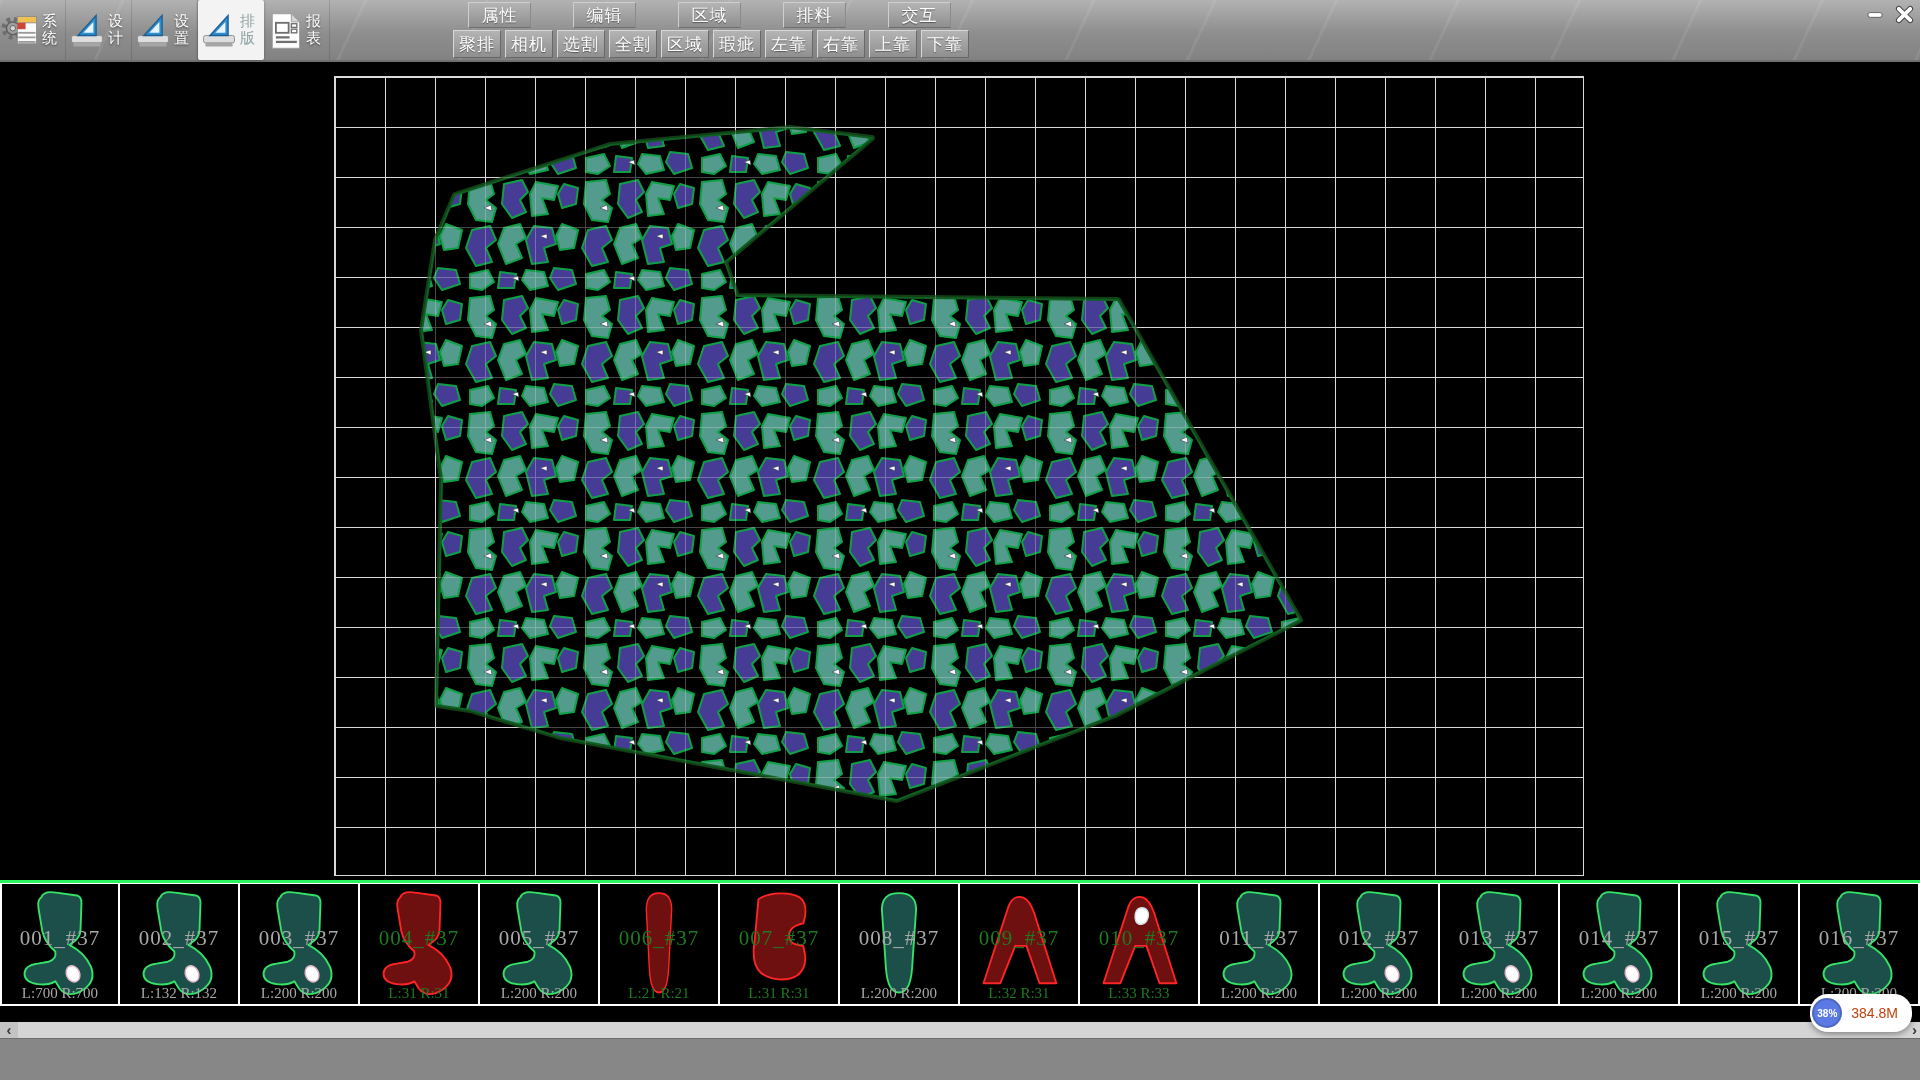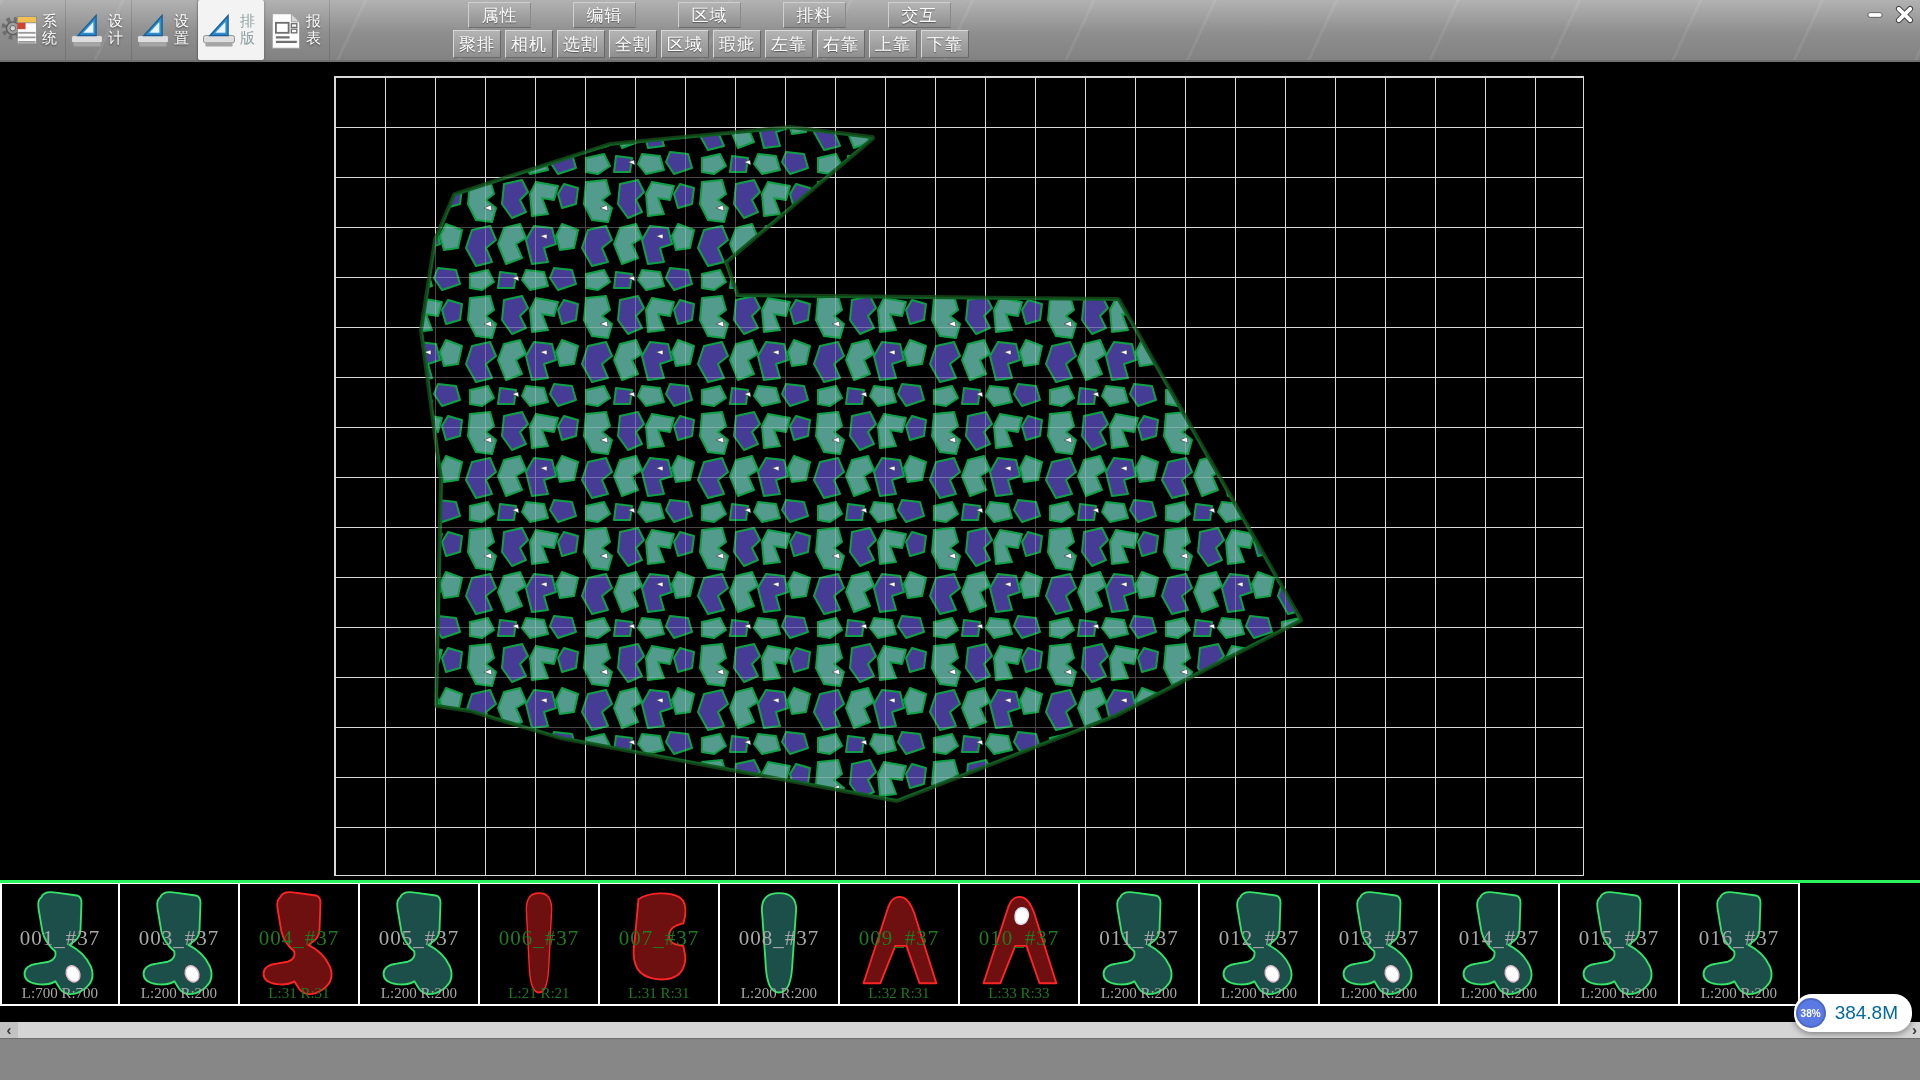--- a/index.html
+++ b/index.html
@@ -66,21 +66,21 @@
   .sb-right{position:absolute;right:3px;top:0;height:16px;color:#3a3a3a;font-weight:bold;
     font-size:15px;line-height:15px;cursor:default;}
   .footer{position:absolute;left:0;top:1038px;width:1920px;height:42px;background:#878787;
     border-top:1px solid #6d6d6d;box-sizing:border-box;}
 
   
   .badge{position:absolute;top:984px;right:8px;height:34px;background:#fff;border-radius:18px;
     display:flex;align-items:center;padding:2px;box-shadow:0 2px 6px rgba(0,0,0,0.4);margin-top:10px;}
   .badge-circle{width:30px;height:30px;border-radius:50%;color:#fff;font-size:10px;font-weight:bold;
     display:flex;align-items:center;justify-content:center;box-sizing:border-box;border:2px solid rgba(0,0,0,0.15);}
-  .badge-text{padding:0 12px 0 9px;font-size:19px;color:#0369a1;}
+  .badge-text{padding:0 12px 0 9px;font-size:14px;color:#c2410c;}
 </style>
 </head>
 <body>
 
 <div id="app">
 
   <div class="toolbar">
     <div class="streaks"></div>
     <div class="bigbtns">
         <div class="bigbtn">
@@ -229,20 +229,30 @@
         <div class="tlabel" style="color: rgb(169, 169, 169);">001_#37</div>
         <div class="tinfo" style="color: rgb(169, 169, 169);">L:700 R:700</div>
       </div>
       <div class="cell">
         <svg viewBox="0 0 100 120">
           <g>
             <path d="M30,10 C32,4 40,4 46,5 L68,8 C72,9 73,12 73,16 L72,44 C72,52 68,56 60,61 C70,66 78,73 83,84 C87,94 84,103 75,109 C66,115 56,116 50,108 L45,100 C40,103 33,104 26,103 C18,102 12,99 12,92 C12,85 18,82 26,81 L38,79 C44,77 46,73 45,68 C38,62 33,55 31,46 L27,22 C26,16 27,12 30,10 Z" fill="#1d4f4a" stroke="#36e268" stroke-width="2" stroke-linejoin="round"></path>
             <ellipse cx="64" cy="92" rx="7" ry="9" transform="rotate(-25 64 92)" fill="#fff" stroke="#e8b8c8" stroke-width="1.5"></ellipse>
           </g>
         </svg>
+        <div class="tlabel" style="color: rgb(169, 169, 169);">002_#37</div>
+        <div class="tinfo" style="color: rgb(169, 169, 169);">L:132 R:132</div>
+      </div>
+      <div class="cell">
+        <svg viewBox="0 0 100 120">
+          <g>
+            <path d="M30,10 C32,4 40,4 46,5 L68,8 C72,9 73,12 73,16 L72,44 C72,52 68,56 60,61 C70,66 78,73 83,84 C87,94 84,103 75,109 C66,115 56,116 50,108 L45,100 C40,103 33,104 26,103 C18,102 12,99 12,92 C12,85 18,82 26,81 L38,79 C44,77 46,73 45,68 C38,62 33,55 31,46 L27,22 C26,16 27,12 30,10 Z" fill="#1d4f4a" stroke="#36e268" stroke-width="2" stroke-linejoin="round"></path>
+            <ellipse cx="64" cy="92" rx="7" ry="9" transform="rotate(-25 64 92)" fill="#fff" stroke="#e8b8c8" stroke-width="1.5"></ellipse>
+          </g>
+        </svg>
         <div class="tlabel" style="color: rgb(169, 169, 169);">003_#37</div>
         <div class="tinfo" style="color: rgb(169, 169, 169);">L:200 R:200</div>
       </div>
       <div class="cell">
         <svg viewBox="0 0 100 120">
           <g>
             <path d="M30,10 C32,4 40,4 46,5 L68,8 C72,9 73,12 73,16 L72,44 C72,52 68,56 60,61 C70,66 78,73 83,84 C87,94 84,103 75,109 C66,115 56,116 50,108 L45,100 C40,103 33,104 26,103 C18,102 12,99 12,92 C12,85 18,82 26,81 L38,79 C44,77 46,73 45,68 C38,62 33,55 31,46 L27,22 C26,16 27,12 30,10 Z" fill="#6e0f10" stroke="#ff2525" stroke-width="2" stroke-linejoin="round"></path>
           </g>
         </svg>
         <div class="tlabel" style="color: rgb(31, 122, 34);">004_#37</div>

